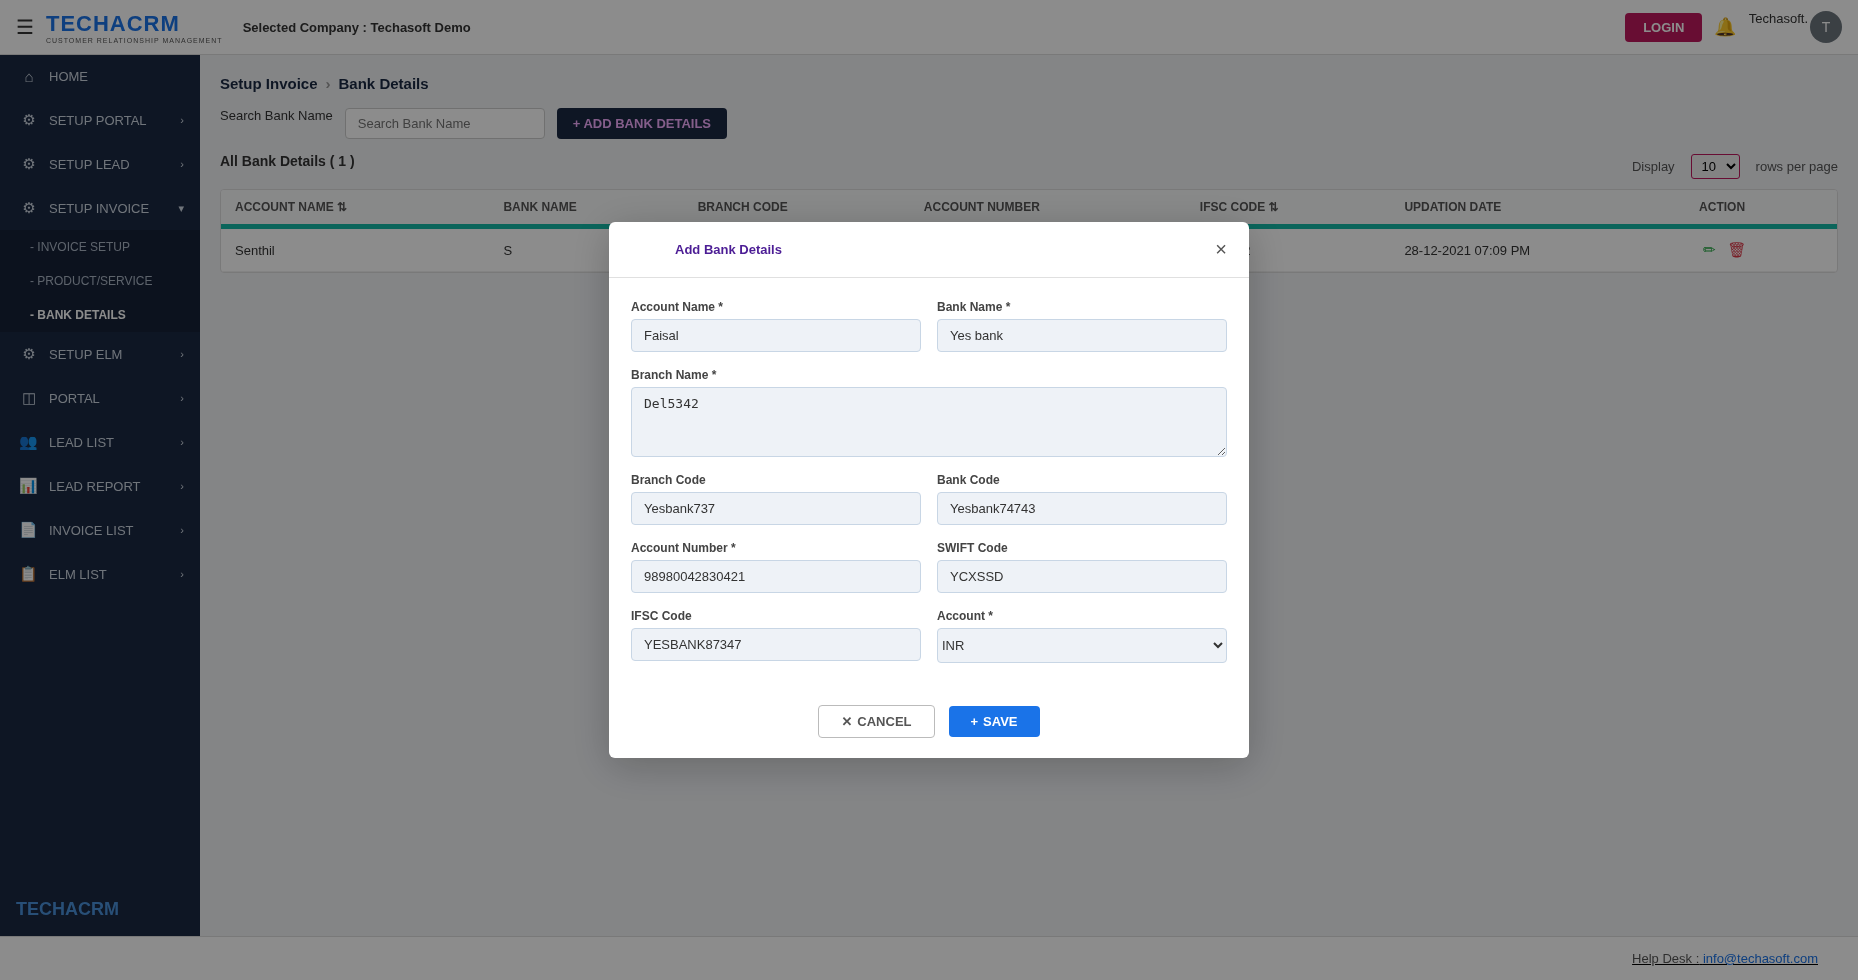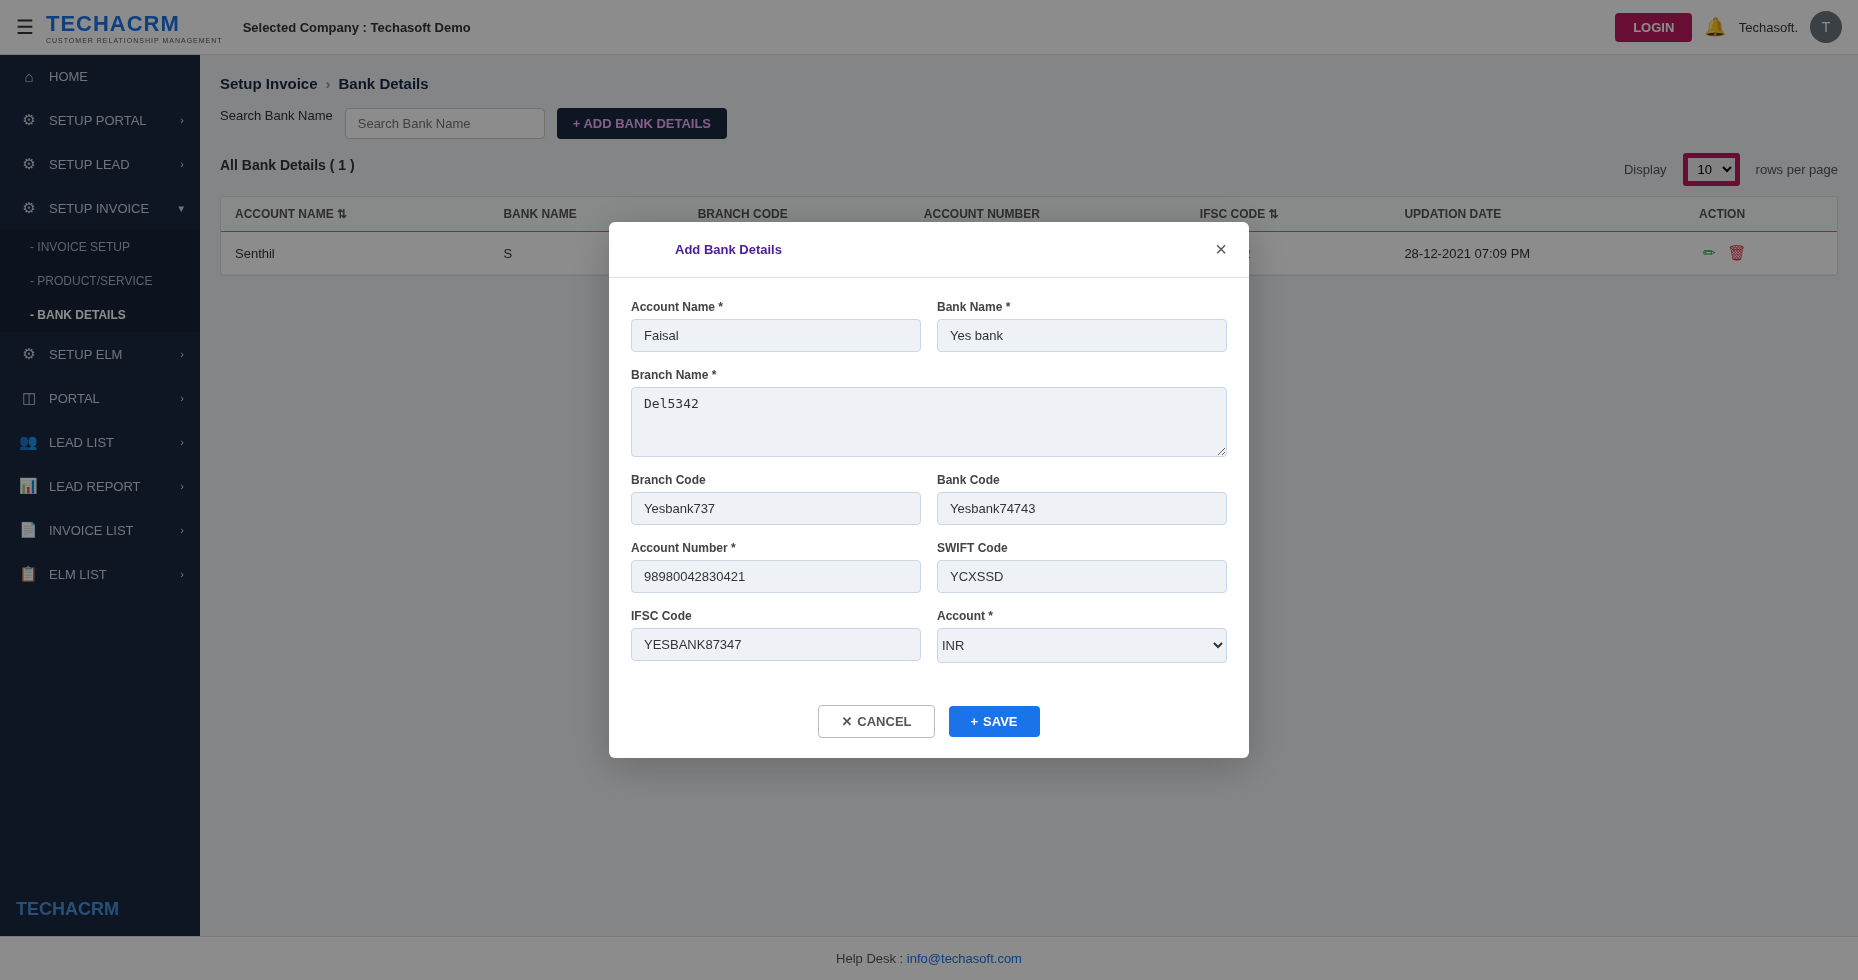--- a/index.html
+++ b/index.html
@@ -15,21 +15,21 @@
     
     .hamburger { font-size: 20px; color: #333; cursor: pointer; margin-right: 12px; }
     .logo-area { display: flex; align-items: center; margin-right: 20px; }
     .logo-text { font-size: 22px; font-weight: 900; color: #1a73e8; letter-spacing: 1px; font-family: Arial Black, sans-serif; }
     .logo-sub { font-size: 7px; color: #555; letter-spacing: 1px; display: block; text-transform: uppercase; }
     .selected-company { font-size: 13px; color: #555; }
     .selected-company span { font-weight: bold; color: #333; }
     .top-right { margin-left: auto; display: flex; align-items: center; gap: 12px; }
     .login-btn { background: #be185d; color: #fff; border: none; padding: 7px 18px; border-radius: 4px; font-weight: bold; font-size: 13px; cursor: pointer; }
     .notif-icon { font-size: 18px; color: #555; cursor: pointer; }
-    .user-area { display: flex; align-items: center; gap: 12px; font-size: 13px; color: #333; }
+    .user-area { display: flex; align-items: flex-start; gap: 2px; font-size: 13px; color: #333; }
     .user-avatar { width: 32px; height: 32px; border-radius: 50%; background: #6c757d; display: flex; align-items: center; justify-content: center; color: #fff; font-size: 14px; }
 
     
     .sidebar-item { display: flex; align-items: center; padding: 13px 16px; cursor: pointer; color: #cdd5e0; font-size: 13px; font-weight: 500; gap: 10px; border-left: 3px solid transparent; }
     .sidebar-icon { width: 20px; text-align: center; font-size: 15px; }
     .sidebar-chevron { margin-left: auto; font-size: 11px; }
     .sidebar-sub { background: rgba(0,0,0,0.15); }
     .sidebar-sub-item { display: flex; align-items: center; padding: 10px 16px 10px 30px; cursor: pointer; color: #aab4c4; font-size: 12px; gap: 8px; }
     .sidebar-sub-item.active { color: #fff; font-weight: bold; }
     .sidebar-footer { margin-top: auto; padding: 16px; }
@@ -37,26 +37,26 @@
 
     
     .breadcrumb { display: flex; align-items: center; gap: 8px; font-size: 15px; font-weight: 600; color: #1a2942; margin-bottom: 16px; }
     .breadcrumb-sep { color: #999; }
     .search-row { display: flex; align-items: flex-start; gap: 12px; margin-bottom: 14px; }
     .search-label { font-size: 13px; color: #333; }
     .search-input { padding: 7px 12px; border: 1px solid #ccc; border-radius: 4px; font-size: 13px; width: 200px; background: #fff; }
     .add-btn { background: #1a2942; color: #f0abfc; border: none; padding: 8px 16px; border-radius: 4px; font-size: 13px; font-weight: 600; cursor: pointer; display: flex; align-items: center; gap: 6px; }
     .section-title { font-size: 14px; font-weight: 600; color: #333; margin-bottom: 10px; }
     .display-row { display: flex; align-items: center; gap: 16px; font-size: 13px; color: #555; }
-    .display-select { padding: 3px 6px; border: 5px solid #be185d; border-radius: 3px; font-size: 13px; }
+    .display-select { padding: 3px 6px; border: 1px solid #be185d; border-radius: 3px; font-size: 13px; }
 
     
     .table-container { background: #fff; border-radius: 4px; border: 1px solid #ddd; overflow: hidden; }
     .data-table { width: 100%; border-collapse: collapse; }
-    .data-table th { background: #f8f9fa; padding: 10px 14px; text-align: left; font-size: 12px; font-weight: 700; color: #555; border-bottom: 1px solid #14b8a6; text-transform: uppercase; }
+    .data-table th { background: #f8f9fa; padding: 10px 14px; text-align: left; font-size: 12px; font-weight: 700; color: #555; border-bottom: 5px solid #14b8a6; text-transform: uppercase; }
     .data-table td { padding: 10px 14px; font-size: 13px; color: #333; border-bottom: 1px solid #eee; }
     .action-btn { background: none; border: none; cursor: pointer; font-size: 15px; padding: 2px 4px; }
     .edit-btn { color: #28a745; }
     .delete-btn { color: #dc3545; }
 
     
     .overlay { position: fixed; top: 0; left: 0; width: 100%; height: 100%; background: rgba(0,0,0,0.45); z-index: 100; display: flex; align-items: center; justify-content: center; }
     .modal { background: #fff; border-radius: 6px; width: 640px; max-width: 95vw; box-shadow: 0 8px 40px rgba(0,0,0,0.22); position: relative; }
     .modal-header { display: flex; align-items: center; justify-content: space-between; padding: 16px 22px; border-bottom: 1px solid #e0e0e0; }
     .modal-title { font-size: 13px; font-weight: 700; color: #4c1d95; margin-left: 44px; }
@@ -66,21 +66,21 @@
     .form-group { flex: 1; display: flex; flex-direction: column; gap: 5px; }
     .form-label { font-size: 12px; font-weight: 600; color: #444; }
     .form-input { padding: 8px 12px; border: 1px solid #c8d6e5; border-radius: 4px; font-size: 13px; background: #eef2f7; color: #333; outline: none; }
     .form-textarea { padding: 8px 12px; border: 1px solid #c8d6e5; border-radius: 4px; font-size: 13px; background: #eef2f7; color: #333; min-height: 70px; resize: vertical; outline: none; width: 100%; }
     .form-select { padding: 8px 0; border: 1px solid #c8d6e5; border-radius: 4px; font-size: 13px; background: #eef2f7; color: #333; outline: none; }
     .modal-footer { display: flex; align-items: center; justify-content: center; gap: 14px; padding: 16px 22px 20px; }
     .cancel-btn { background: #fff; color: #555; border: 1px solid #bbb; padding: 8px 22px; border-radius: 4px; font-size: 13px; font-weight: 600; cursor: pointer; display: flex; align-items: center; gap: 5px; }
     .save-btn { background: #1a73e8; color: #fff; border: none; padding: 8px 22px; border-radius: 4px; font-size: 13px; font-weight: 600; cursor: pointer; display: flex; align-items: center; gap: 5px; }
 
     
-    .page-footer { background: #fff; border-top: 1px solid #ddd; padding: 14px 40px; display: flex; justify-content: center; align-items: center; }
+    .page-footer { background: #fff; border-top: 1px solid #ddd; padding: 14px 40px; display: flex; justify-content: flex-end; align-items: center; text-decoration: underline; }
     .help-text { font-size: 13px; color: #555; }
     .help-link { color: #1a73e8; }
   </style>
 </head>
 <body>
 
 <div class="app-wrapper">
 
   <div class="top-bar">
     <span class="hamburger">☰</span>

